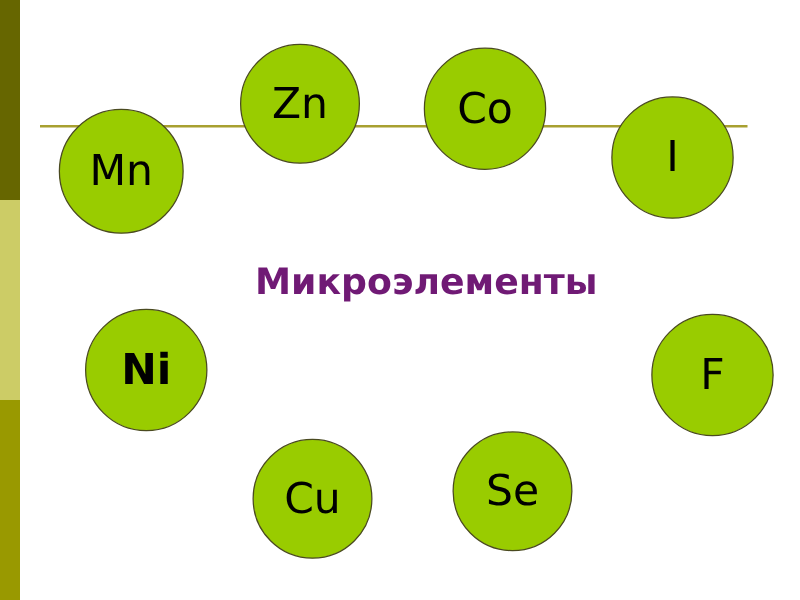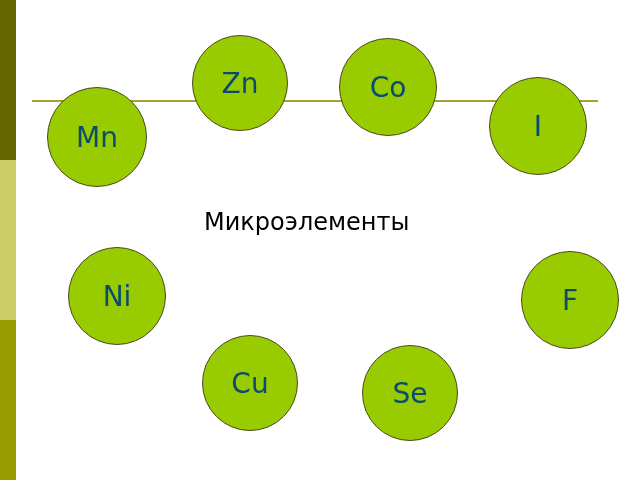--- a/index.html
+++ b/index.html
@@ -2,22 +2,22 @@
 <html><head>
 <meta charset="utf-8">
 <style>
   html, body { margin:0; padding:0; }
   body { width:640px; height:480px; position:relative; background:#ffffff; overflow:hidden;
          font-family:"DejaVu Sans", sans-serif; }
   .bar { position:absolute; left:0; width:16px; }
   .hline { position:absolute; left:32px; top:100px; width:566px; height:2px; }
   .node { position:absolute; border-radius:50%; box-sizing:border-box;
           border:1px solid #4a4a20; display:flex; align-items:center; justify-content:center;
-          color:#0c4a6e; font-size:28px; }
-  .title { position:absolute; left:204px; top:208px; font-size:24px; color:#000000; white-space:nowrap; }
+          color:#000000; font-size:34px; }
+  .title { position:absolute; left:204px; top:208px; font-size:29px; color:#701a75; white-space:nowrap;font-weight:bold; }
 </style>
 </head>
 <body>
 
 <div class="bar" style="top:0;height:160px;background:#666600;"></div>
 <div class="bar" style="top:160px;height:160px;background:#cccc66;"></div>
 <div class="bar" style="top:320px;height:160px;background:#999900;"></div>
 
 <div class="hline" style="background:#a8a030;"></div>
 
@@ -29,25 +29,25 @@
     </div>
   <div class="node" style="left: 339px; top: 38px; width: 98px; height: 98px; background: rgb(153, 204, 0);">
       <span>Co</span>
     </div>
   <div class="node" style="left: 47px; top: 87px; width: 100px; height: 100px; background: rgb(153, 204, 0); text-align: center;">
       <span>Mn</span>
     </div>
   <div class="node" style="left: 489px; top: 77px; width: 98px; height: 98px; background: rgb(153, 204, 0);">
       <span>I</span>
     </div>
-  <div class="node" style="left: 68px; top: 247px; width: 98px; height: 98px; background: rgb(153, 204, 0);">
+  <div class="node" style="left: 68px; top: 247px; width: 98px; height: 98px; background: rgb(153, 204, 0); font-weight: bold;">
       <span>Ni</span>
     </div>
   <div class="node" style="left: 521px; top: 251px; width: 98px; height: 98px; background: rgb(153, 204, 0);">
       <span>F</span>
     </div>
-  <div class="node" style="left: 202px; top: 335px; width: 96px; height: 96px; background: rgb(153, 204, 0); justify-content: center;">
+  <div class="node" style="left: 202px; top: 351px; width: 96px; height: 96px; background: rgb(153, 204, 0); justify-content: center;">
       <span>Cu</span>
     </div>
   <div class="node" style="left: 362px; top: 345px; width: 96px; height: 96px; background: rgb(153, 204, 0); text-align: right;">
       <span>Se</span>
     </div>
 </div>
 
 </body></html>

